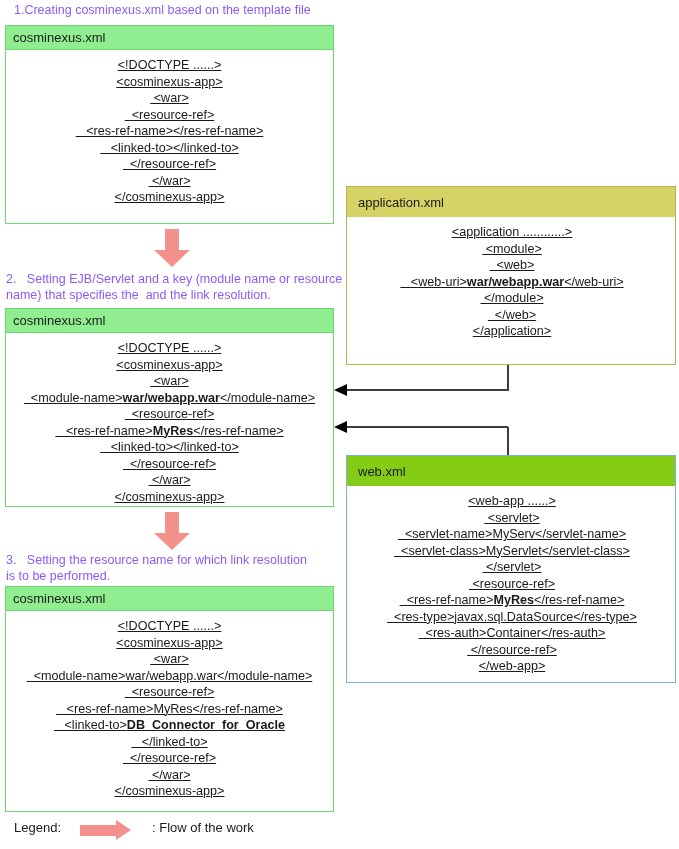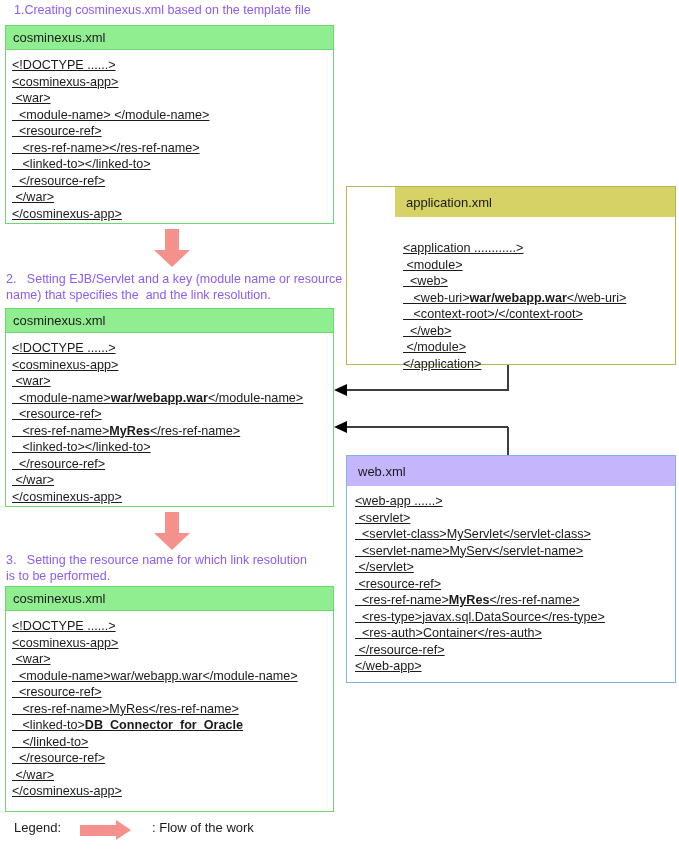--- a/index.html
+++ b/index.html
@@ -23,20 +23,21 @@
     line-height: 15.5px;
     color: #8b5cf6;
     white-space: pre-wrap;
   }
 
   
   .panel {
     position: absolute;
     box-sizing: border-box;
     background: #ffffff;
+    text-align: center;
   }
   .panel-header {
     box-sizing: border-box;
     font-size: 13px;
     line-height: 1;
     display: flex;
     align-items: center;
     padding-left: 7px;
     height: 24px;
   }
@@ -47,27 +48,27 @@
     line-height: 16.5px;
   }
   .code-line { white-space: pre; text-decoration: underline; }
   .code-line b { font-weight: bold; }
 
   
   .panel.green { border: 1px solid #6dd86d; }
   .panel.green > .panel-header { background: #90ee90; border-bottom: 1px solid #6dd86d; }
 
   
-  .panel.olive { border: 1px solid #b9b44f; padding-left: 48px; }
+  .panel.olive { border: 1px solid #b9b44f; }
   .panel.olive > .panel-header { background: #d6d265; height: 30px; padding-left: 11px; }
-  .panel.olive > .panel-body { padding-left: 8px; margin-top: 16px; }
+  .panel.olive > .panel-body { padding-left: 8px; }
 
   
   .panel.blue { border: 1px solid #7fb2e0; }
-  .panel.blue > .panel-header { background: #c4b5fd; height: 30px; padding-left: 11px; }
+  .panel.blue > .panel-header { background: #84cc16; height: 30px; padding-left: 11px; }
   .panel.blue > .panel-body { padding-left: 8px; }
 
   
   .arrow-down { position: absolute; }
   .arrow-down .shaft {
     position: absolute;
     left: 11px; top: 0;
     width: 14px; height: 22px;
     background: #f4918c;
   }
@@ -122,21 +123,20 @@
 <body>
 
 <div class="abs step-text" style="left:14px; top:3px;">1.Creating cosminexus.xml based on the template file</div>
 
 <div class="panel green" style="left:5px; top:25px; width:329px; height:199px;">
   <div class="panel-header">cosminexus.xml</div>
   <div class="panel-body">
       <div class="code-line">&lt;!DOCTYPE ......&gt;</div>
       <div class="code-line">&lt;cosminexus-app&gt;</div>
       <div class="code-line"> &lt;war&gt;</div>
-      <div class="code-line">  &lt;module-name&gt; &lt;/module-name&gt;</div>
       <div class="code-line">  &lt;resource-ref&gt;</div>
       <div class="code-line">   &lt;res-ref-name&gt;&lt;/res-ref-name&gt;</div>
       <div class="code-line">   &lt;linked-to&gt;&lt;/linked-to&gt;</div>
       <div class="code-line">  &lt;/resource-ref&gt;</div>
       <div class="code-line"> &lt;/war&gt;</div>
       <div class="code-line">&lt;/cosminexus-app&gt;</div>
     </div>
 </div>
 
 <div class="arrow-down" style="left:154px; top:229px; width:36px; height:38px;">
@@ -144,23 +144,22 @@
   <div class="head"></div>
 </div>
 
 <div class="panel olive" style="left:346px; top:186px; width:330px; height:179px;">
   <div class="panel-header">application.xml</div>
   <div class="panel-body">
       <div class="code-line">&lt;application ............&gt;</div>
       <div class="code-line"> &lt;module&gt;</div>
       <div class="code-line">  &lt;web&gt;</div>
       <div class="code-line">   &lt;web-uri&gt;<b>war/webapp.war</b>&lt;/web-uri&gt;</div>
-      <div class="code-line">   &lt;context-root&gt;/&lt;/context-root&gt;</div>
+      <div class="code-line"> &lt;/module&gt;</div>
       <div class="code-line">  &lt;/web&gt;</div>
-      <div class="code-line"> &lt;/module&gt;</div>
       <div class="code-line">&lt;/application&gt;</div>
     </div>
 </div>
 
 <div class="abs step-text" style="left:6px; top:272px; width:350px;">2.   Setting EJB/Servlet and a key (module name or resource
 name) that specifies the  and the link resolution.</div>
 
 <div class="panel green" style="left:5px; top:308px; width:329px; height:199px;">
   <div class="panel-header">cosminexus.xml</div>
   <div class="panel-body">
@@ -188,22 +187,22 @@
 <div class="arrow-down" style="left:154px; top:512px; width:36px; height:38px;">
   <div class="shaft"></div>
   <div class="head"></div>
 </div>
 
 <div class="panel blue" style="left:346px; top:455px; width:330px; height:228px;">
   <div class="panel-header">web.xml</div>
   <div class="panel-body">
       <div class="code-line">&lt;web-app ......&gt;</div>
       <div class="code-line"> &lt;servlet&gt;</div>
+      <div class="code-line">  &lt;servlet-name&gt;MyServ&lt;/servlet-name&gt;</div>
       <div class="code-line">  &lt;servlet-class&gt;MyServlet&lt;/servlet-class&gt;</div>
-      <div class="code-line">  &lt;servlet-name&gt;MyServ&lt;/servlet-name&gt;</div>
       <div class="code-line"> &lt;/servlet&gt;</div>
       <div class="code-line"> &lt;resource-ref&gt;</div>
       <div class="code-line">  &lt;res-ref-name&gt;<b>MyRes</b>&lt;/res-ref-name&gt;</div>
       <div class="code-line">  &lt;res-type&gt;javax.sql.DataSource&lt;/res-type&gt;</div>
       <div class="code-line">  &lt;res-auth&gt;Container&lt;/res-auth&gt;</div>
       <div class="code-line"> &lt;/resource-ref&gt;</div>
       <div class="code-line">&lt;/web-app&gt;</div>
     </div>
 </div>
 

